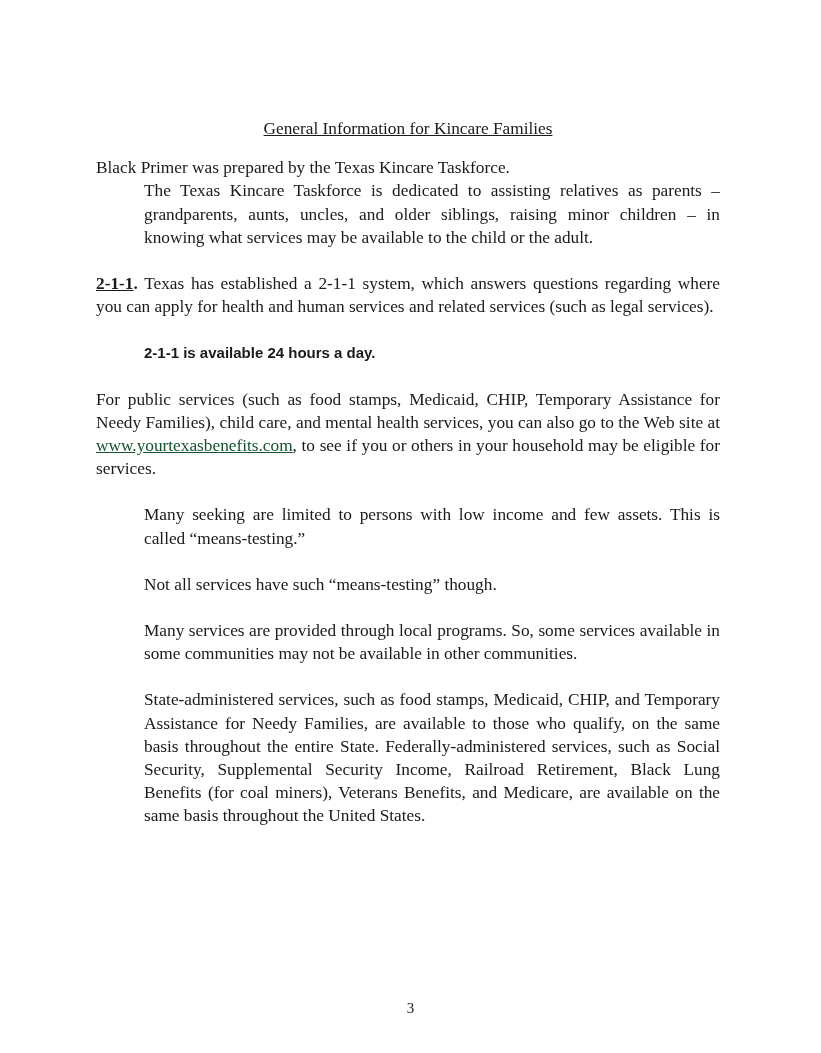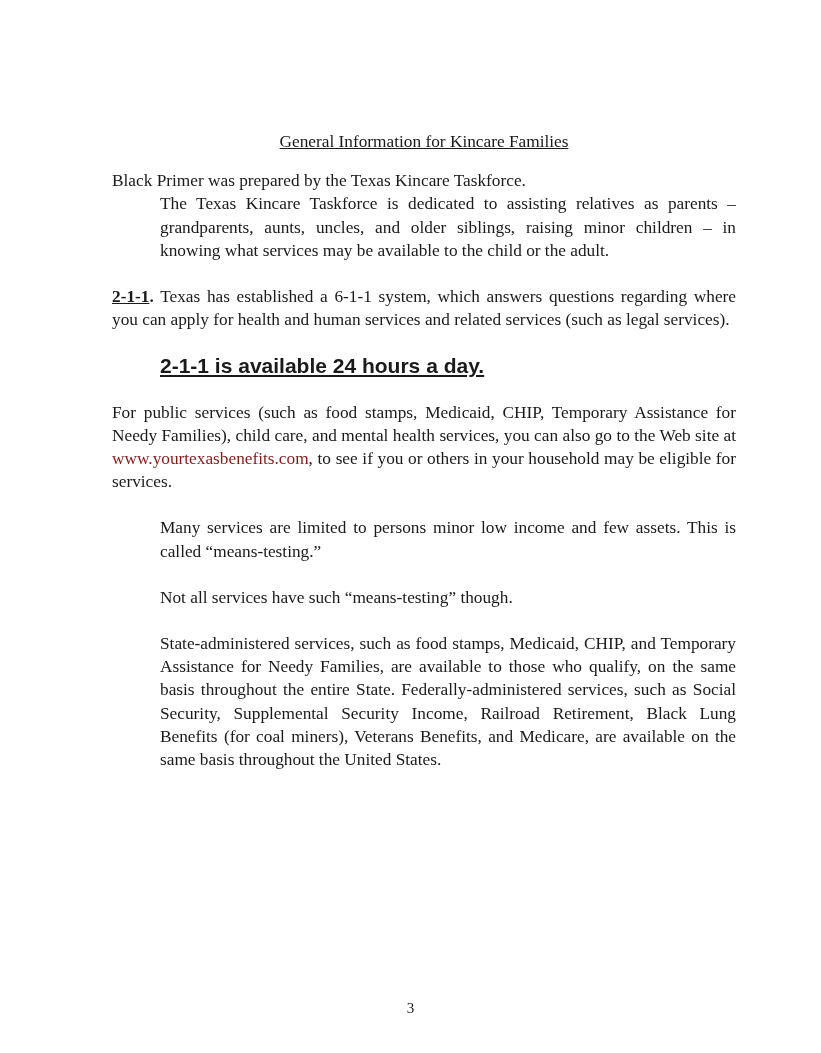--- a/index.html
+++ b/index.html
@@ -3,48 +3,49 @@
   <meta charset="utf-8">
   <style>
     html, body { margin: 0; padding: 0; background: #ffffff; }
     body {
       width: 821px; height: 1053px; position: relative; overflow: hidden;
       font-family: "Liberation Serif", "DejaVu Serif", serif;
       color: #1a1a1a;
       font-size: 17.3px;
       line-height: 23.2px;
     }
-    .page { position: absolute; left: 112px; top: 117px; width: 624px; margin-top: 13px; }
+    .page { position: absolute; left: 96px; top: 117px; width: 624px; }
     .title {
       text-align: center; text-decoration: underline; margin: 0 0 16px 0;
       font-size: 17.3px; font-weight: normal;
     }
     p { margin: 0; text-align: justify; }
     .indent { padding-left: 48px; }
     .gap { margin-top: 23px; }
     .lead-bold { font-weight: bold; text-decoration: underline; }
-    .bold-line { font-weight: bold; font-family: "Liberation Sans", "DejaVu Sans", sans-serif; font-size: 21px; padding-left: 48px; text-decoration: underline; }
-    a.link { color: #7f1d1d; }
+    .bold-line { font-weight: bold; font-family: "Liberation Sans", "DejaVu Sans", sans-serif; font-size: 15px; padding-left: 48px; }
+    a.link { color: #14532d; text-decoration: underline; }
     .page-number { position: absolute; left: 0; width: 821px; top: 997px; text-align: center; font-size: 15px; }
   </style>
 </head>
 <body>
 
 <div class="page">
   <h1 class="title">General Information for Kincare Families</h1>
 
   <p>Black Primer was prepared by the Texas Kincare Taskforce.</p>
   <p class="indent">The Texas Kincare Taskforce is dedicated to assisting relatives as parents – grandparents, aunts, uncles, and older siblings, raising minor children – in knowing what services may be available to the child or the adult.</p>
 
-  <p class="gap"><span class="lead-bold">2-1-1</span><b>.</b><span> Texas has established a 6-1-1 system, which answers questions regarding where you can apply for health and human services and related services (such as legal services).</span></p>
+  <p class="gap"><span class="lead-bold">2-1-1</span><b>.</b><span> Texas has established a 2-1-1 system, which answers questions regarding where you can apply for health and human services and related services (such as legal services).</span></p>
 
   <p class="gap bold-line">2-1-1 is available 24 hours a day.</p>
 
   <p class="gap"><span>For public services (such as food stamps, Medicaid, CHIP, Temporary Assistance for Needy Families), child care, and mental health services, you can also go to the Web site at </span><a class="link">www.yourtexasbenefits.com</a><span>, to see if you or others in your household may be eligible for services.</span></p>
 
 
 
-  <p class="gap indent">Many services are limited to persons minor low income and few assets. This is called “means-testing.”</p>
+  <p class="gap indent">Many seeking are limited to persons with low income and few assets. This is called “means-testing.”</p>
   <p class="gap indent">Not all services have such “means-testing” though.</p>
+  <p class="gap indent">Many services are provided through local programs.  So, some services available in some communities may not be available in other communities.</p>
   <p class="gap indent">State-administered services, such as food stamps, Medicaid, CHIP, and Temporary Assistance for Needy Families, are available to those who qualify, on the same basis throughout the entire State.  Federally-administered services, such as Social Security, Supplemental Security Income, Railroad Retirement, Black Lung Benefits (for coal miners), Veterans Benefits, and Medicare, are available on the same basis throughout the United States.</p>
 </div>
 
 <div class="page-number">3</div>
 
 </body></html>

